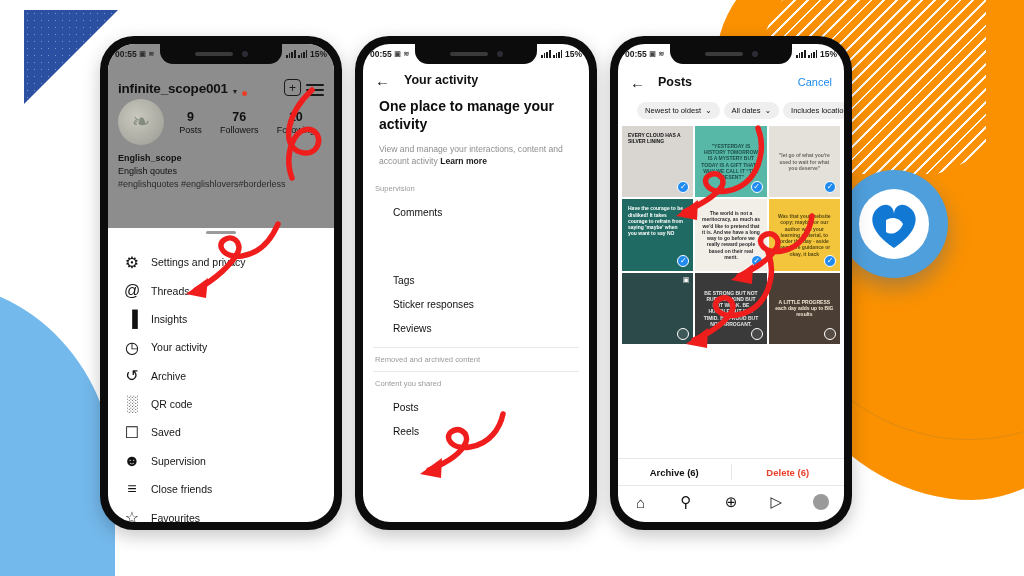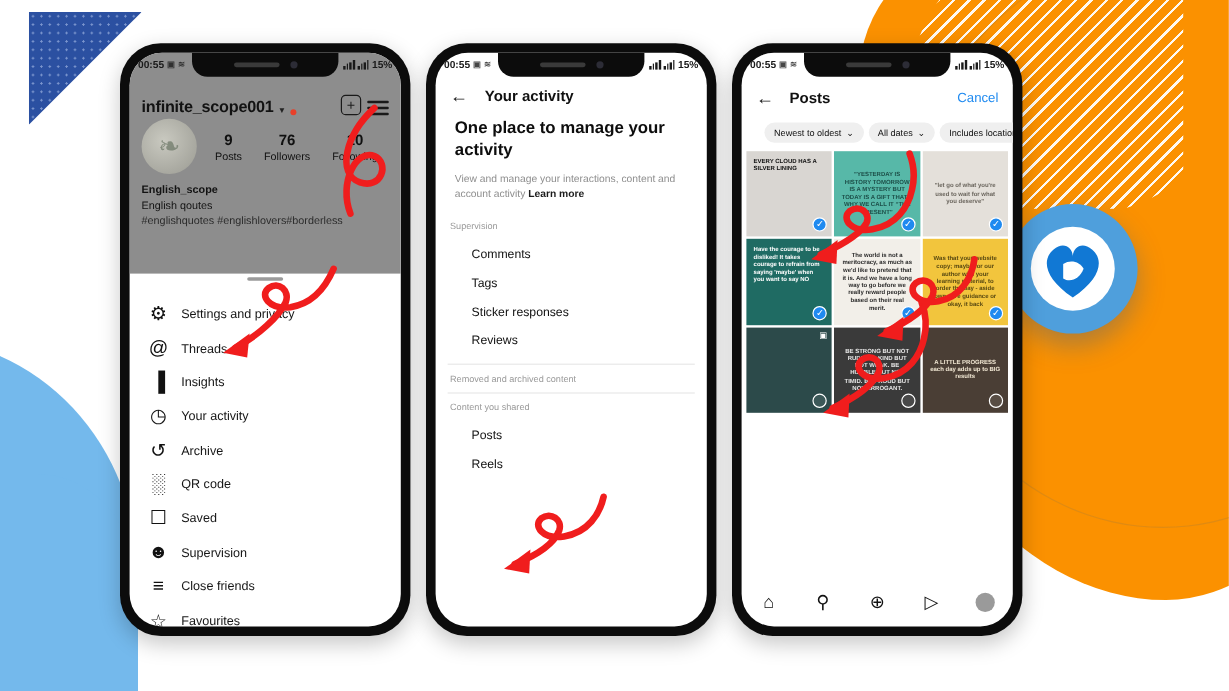--- a/index.html
+++ b/index.html
@@ -382,21 +382,21 @@
       </div>
 
       <div class="p2-hero">
         <h1>One place to manage your activity</h1>
         <p><span>View and manage your interactions, content and account activity </span><b>Learn more</b></p>
       </div>
 
       <div id="p2-sections" style="position:absolute;top:140px;left:0;right:0;">
           <div class="sec-label" style="margin-bottom: 7px;">Supervision</div>
           <div class="p2-item" style="padding: 6.5px 12px 6.5px 30px;">Comments</div>
-          <div class="p2-item" style="padding: 6.5px 12px 6.5px 30px;">Tags</div>
+          <div class="p2-item" style="padding: 6.5px 12px 6.5px 30px; margin-top: 44px;">Tags</div>
           <div class="p2-item" style="padding: 6.5px 12px 6.5px 30px;">Sticker responses</div>
           <div class="p2-item" style="padding: 6.5px 12px 6.5px 30px;">Reviews</div>
           <div class="divider" style="margin: 7px 10px;"></div>
           <div class="sec-label" style="margin-bottom: 7px;">Removed and archived content</div>
           <div class="divider" style="margin: 7px 10px;"></div>
           <div class="sec-label" style="margin-bottom: 7px;">Content you shared</div>
           <div class="p2-item" style="padding: 6.5px 12px 6.5px 30px;">Posts</div>
           <div class="p2-item" style="padding: 6.5px 12px 6.5px 30px;">Reels</div>
         </div>
     </div>
@@ -484,20 +484,25 @@
           <div class="cell" style="background: rgb(58, 58, 58);">
             <div class="ctext " style="color:#e6e6e6">BE STRONG BUT NOT RUDE.  BE KIND BUT NOT WEAK.  BE HUMBLE BUT NOT TIMID.  BE PROUD BUT NOT ARROGANT.</div>
             <span class="check off"></span>
           </div>
           <div class="cell" style="background: rgb(74, 62, 53);">
             <div class="ctext " style="color:#f0e6d2">A LITTLE PROGRESS each day adds up to BIG results</div>
             <span class="check off"></span>
           </div>
         </div>
 
+      <div class="p3-actions">
+        <span class="act">Archive (6)</span>
+        <span class="act-sep"></span>
+        <span class="act danger">Delete (6)</span>
+      </div>
 
       <div class="tabbar" id="p3-tabbar">
           <div class="tab">
             <span style="font-size:15px;">⌂</span>
           </div>
           <div class="tab">
             <span style="font-size:15px;">⚲</span>
           </div>
           <div class="tab">
             <span style="font-size:15px;">⊕</span>

